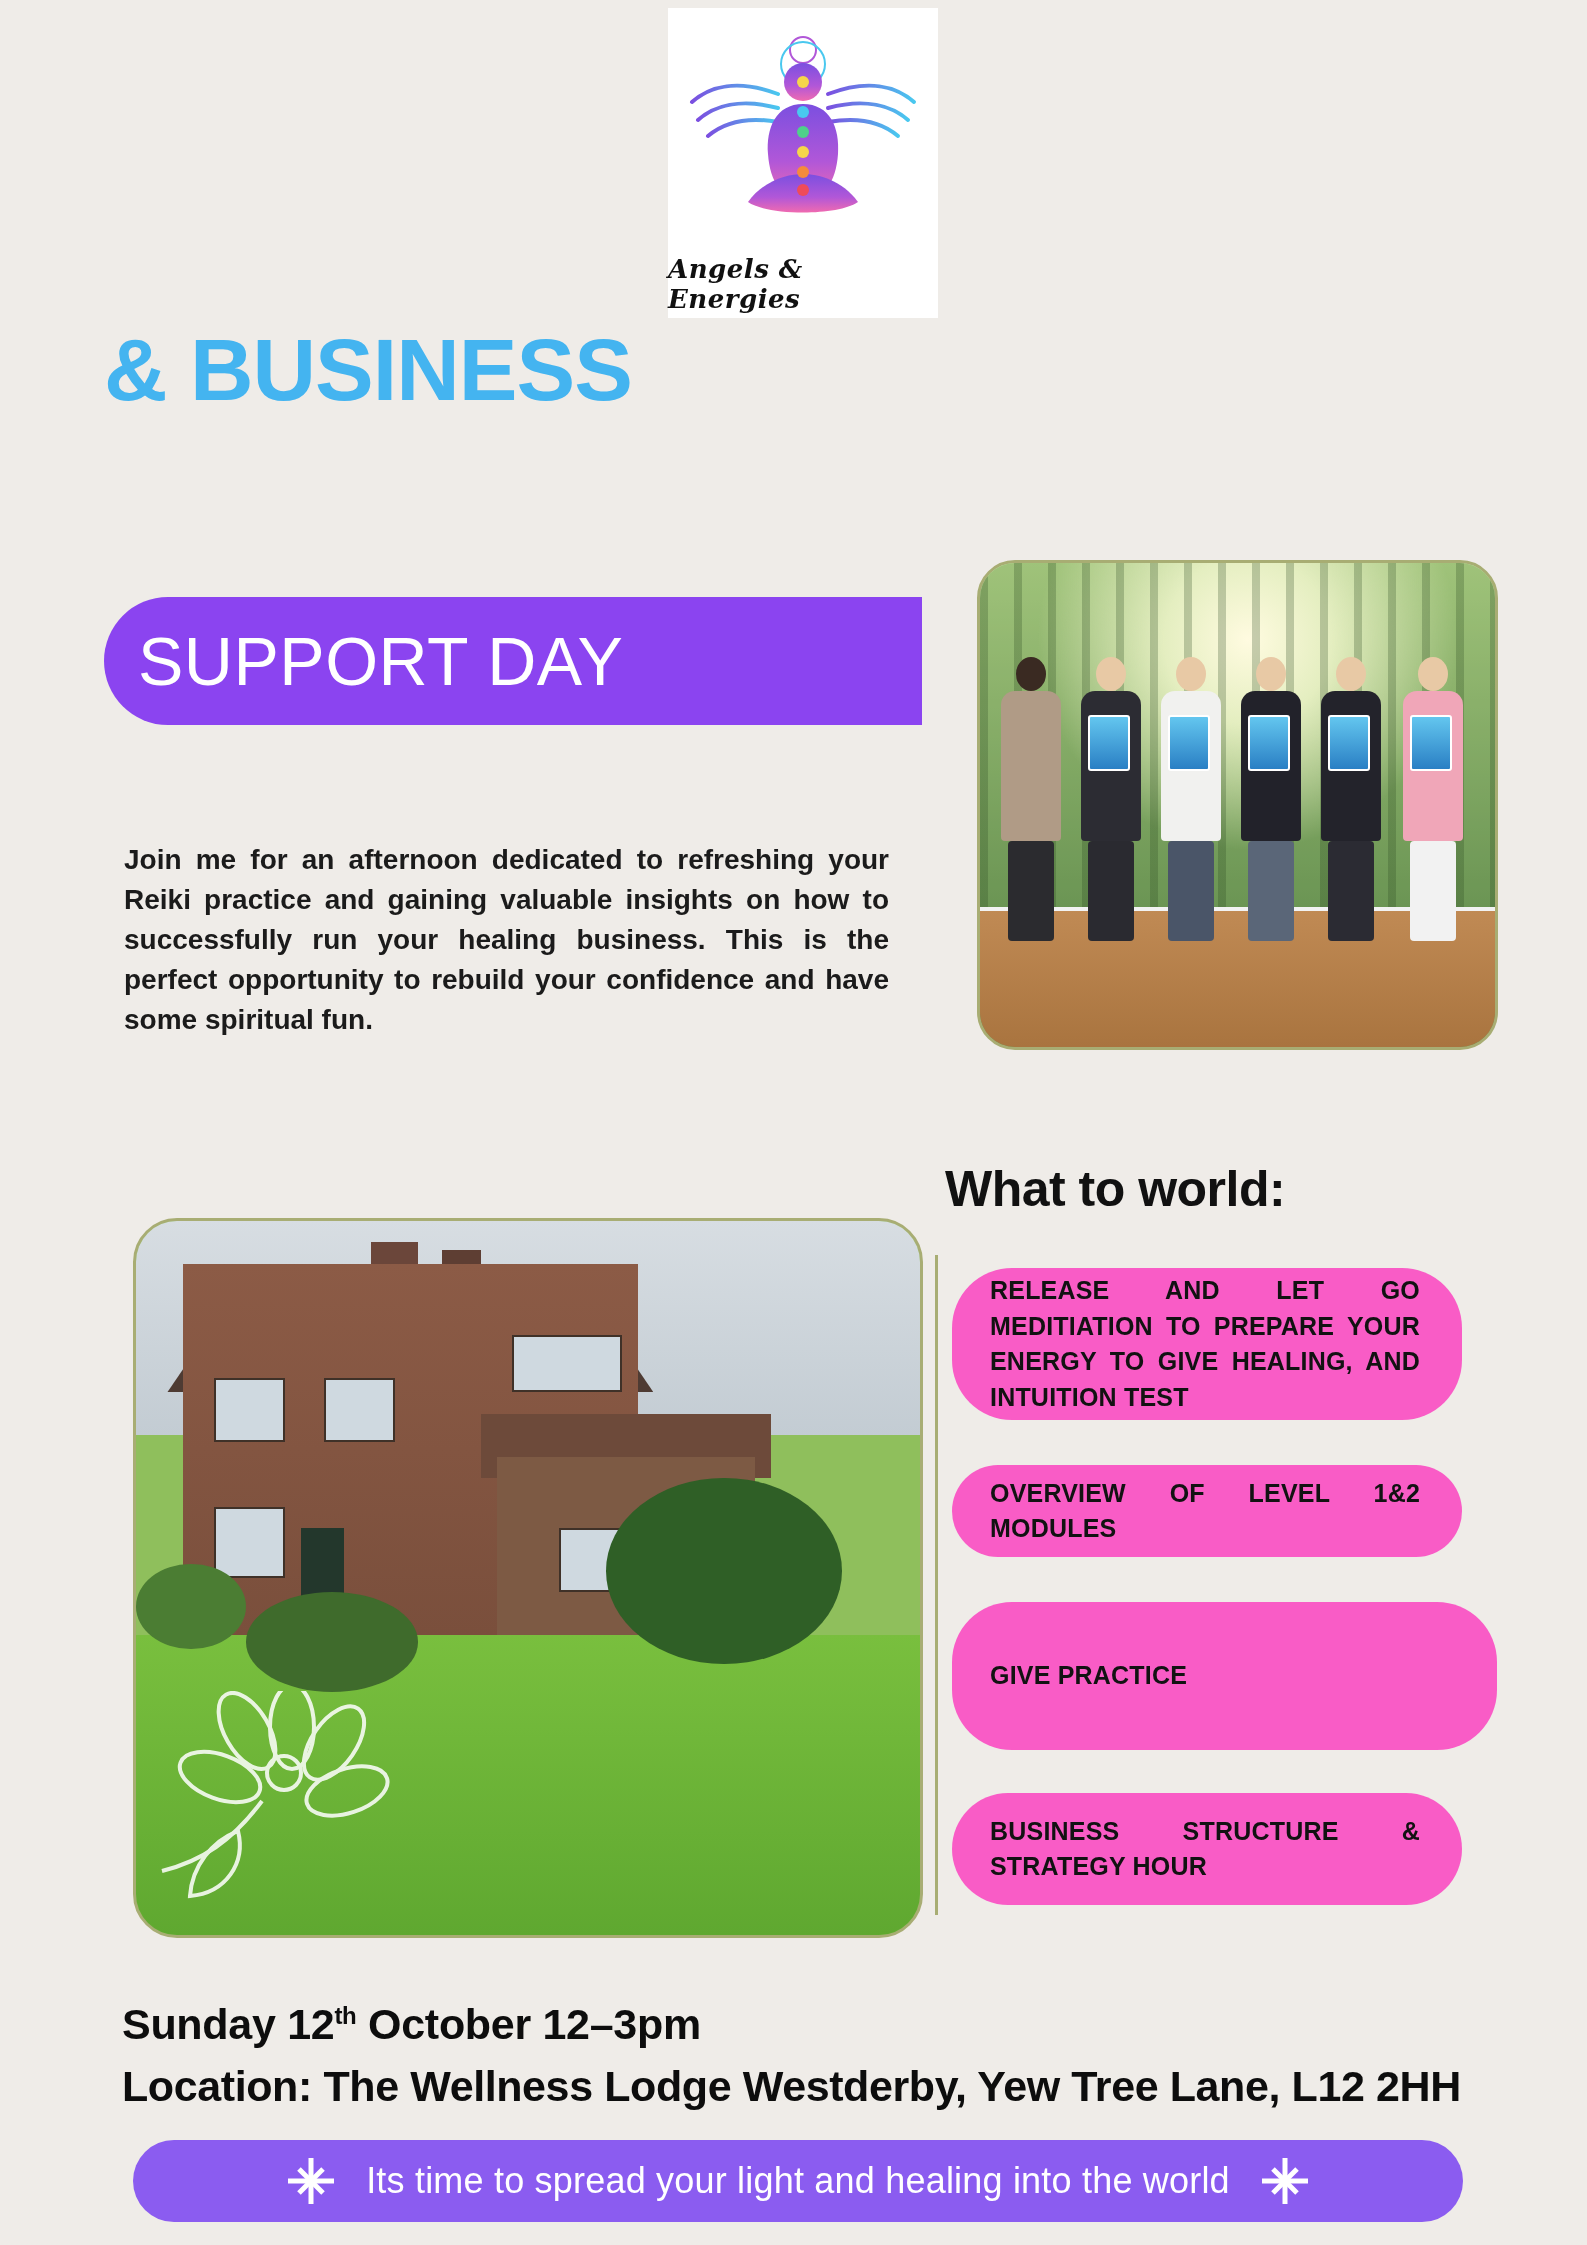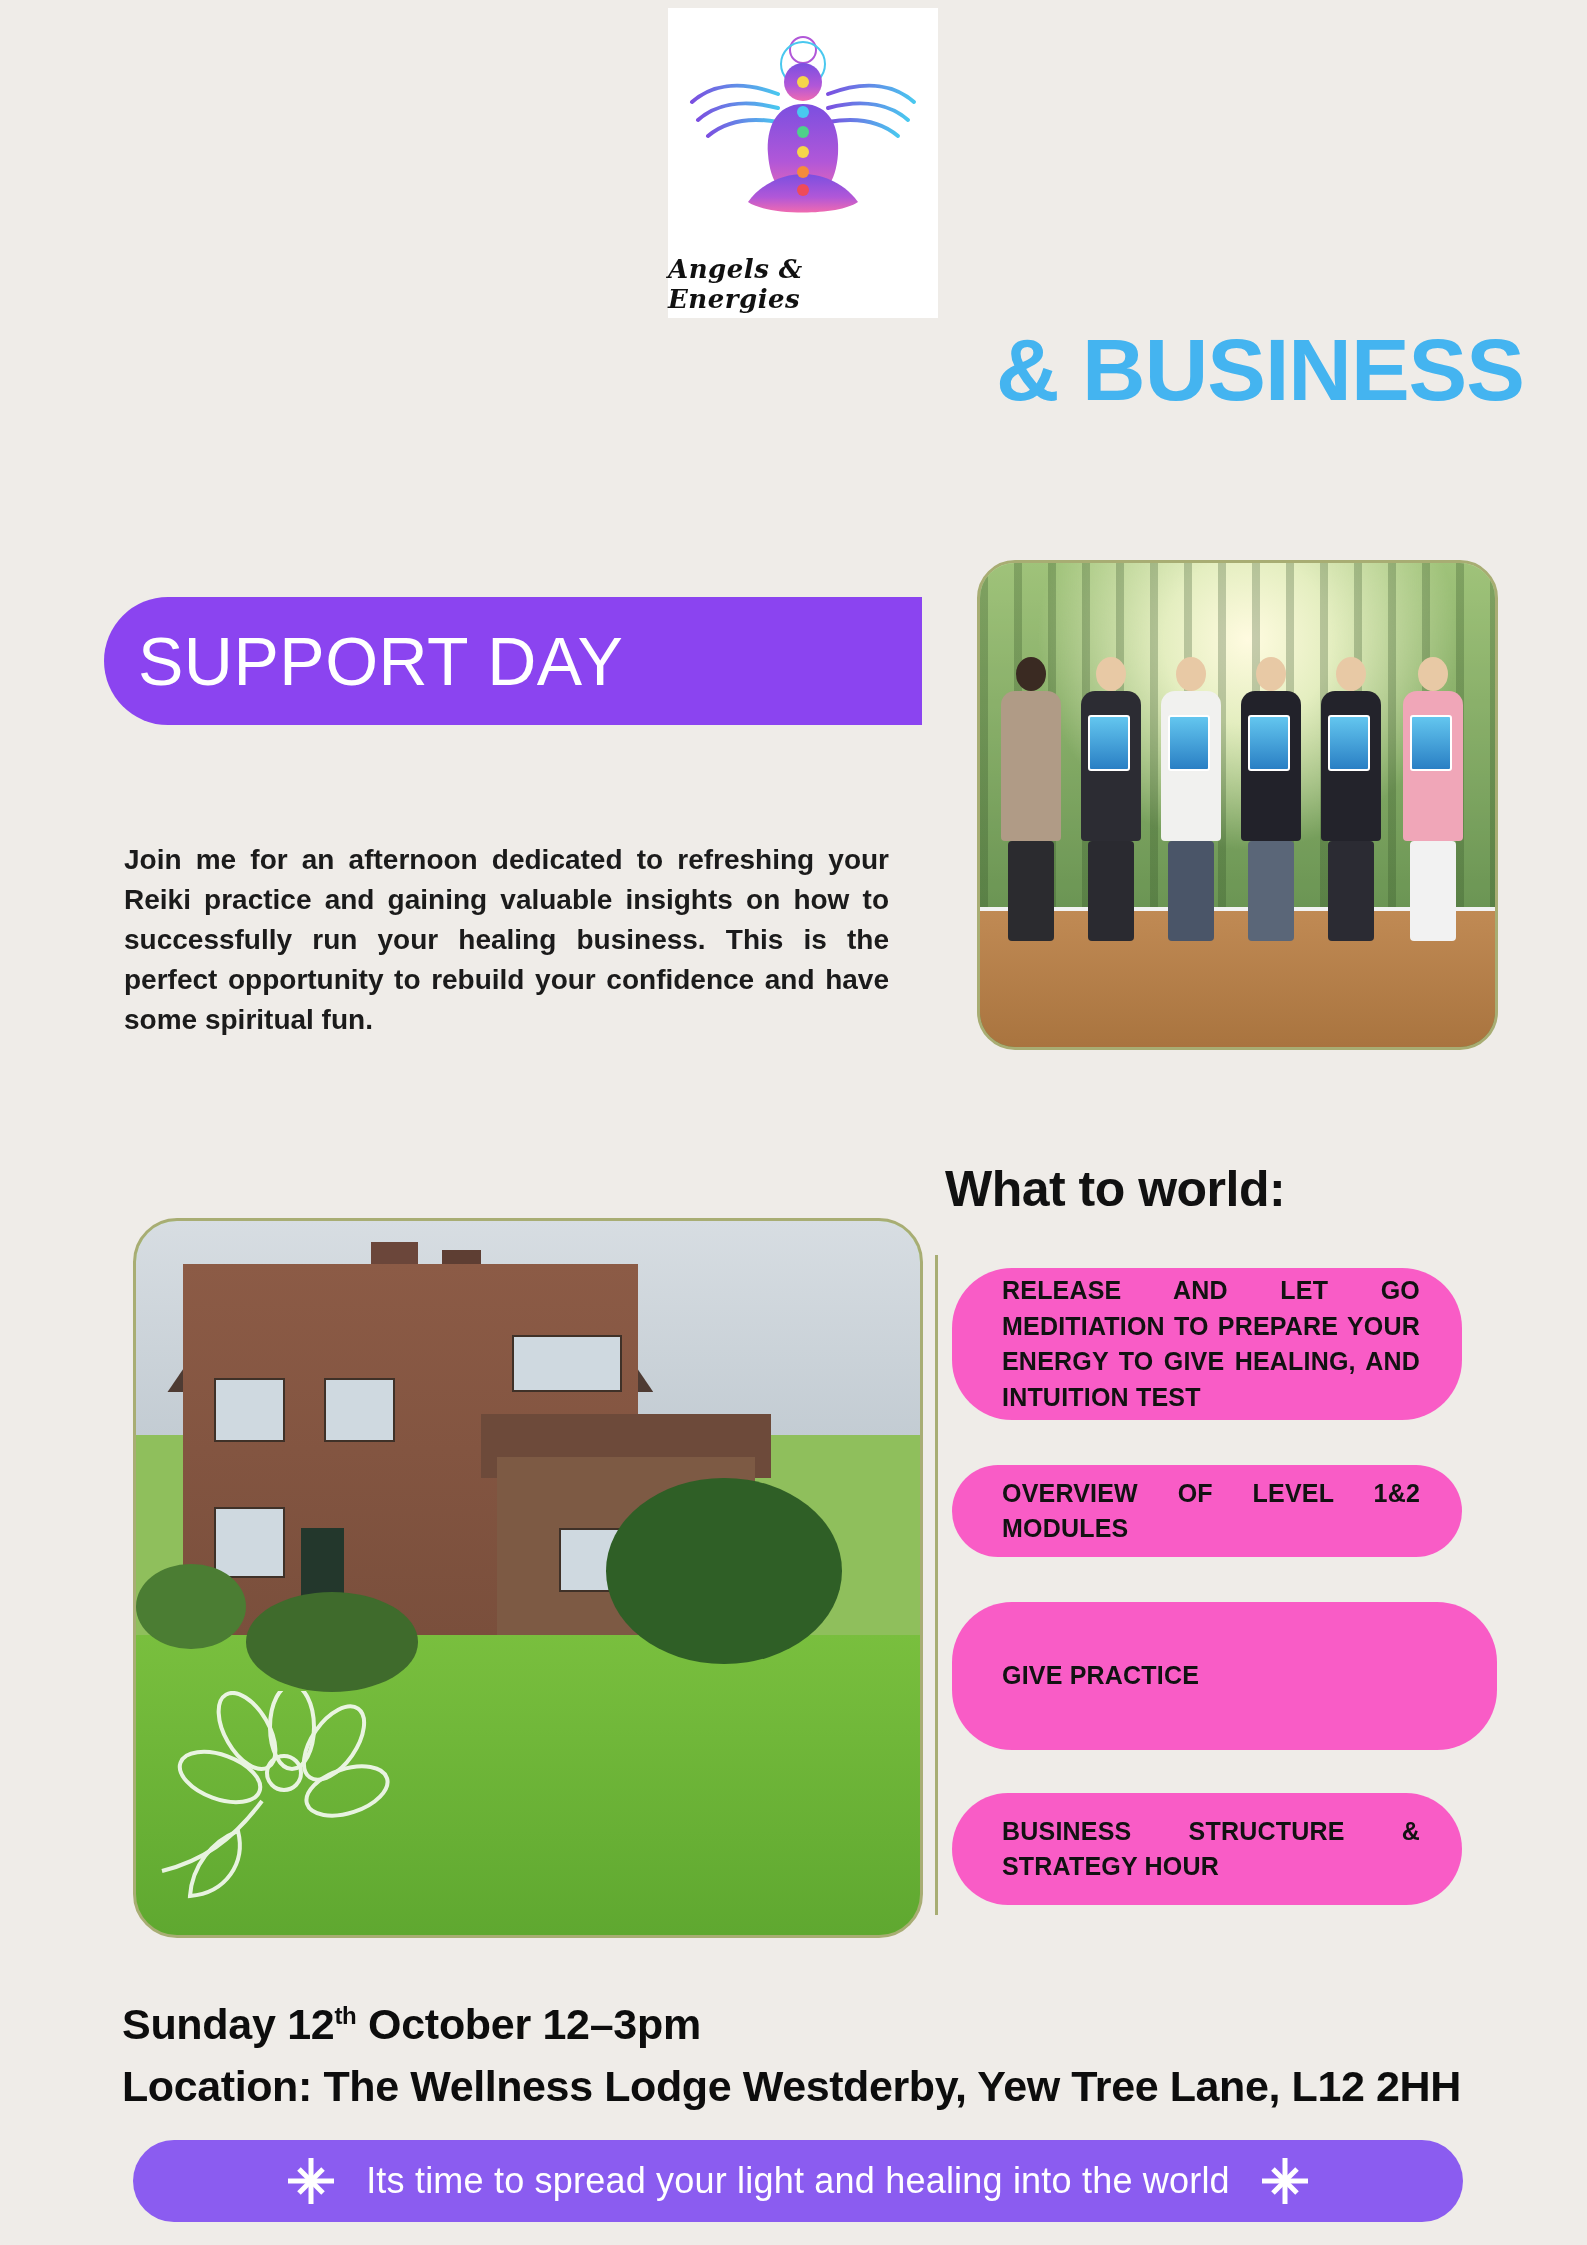--- a/index.html
+++ b/index.html
@@ -46,21 +46,21 @@
   .title {
     position: absolute;
     left: 104px; top: 325px;
     width: 1420px;
     font-size: 88px;
     font-weight: bold;
     line-height: 1.02;
     color: #44b4f0;
     letter-spacing: -1px;
   }
-  .title .line2 { display: block; text-align: right; }
+  .title .line2 { display: block; }
 
   .support-bar {
     position: absolute;
     left: 104px; top: 597px;
     width: 818px; height: 128px;
     background: #8b44f0;
     border-radius: 64px 0 0 64px;
     display: flex;
     align-items: center;
     padding-left: 34px;
@@ -175,21 +175,20 @@
     align-items: center;
     padding: 0 42px 0 38px;
   }
   .pill span {
     font-size: 25px;
     font-weight: bold;
     color: #121212;
     line-height: 1.42;
     letter-spacing: 0.2px;
     text-align: justify;
-    margin-left: 12px;
   }
   .pill-1 { top: 1268px; width: 510px; height: 152px; }
   .pill-2 { top: 1465px; width: 510px; height: 92px; }
   .pill-3 { top: 1602px; width: 545px; height: 148px; }
   .pill-4 { top: 1793px; width: 510px; height: 112px; }
 
   
   .date-line {
     position: absolute;
     left: 122px; top: 2000px;

